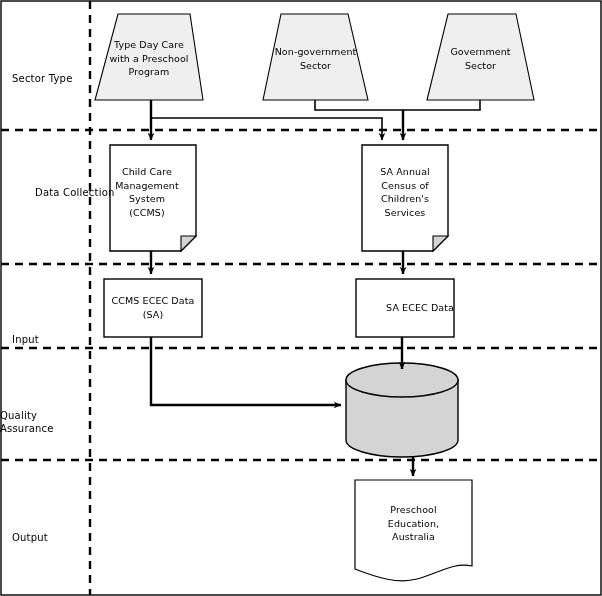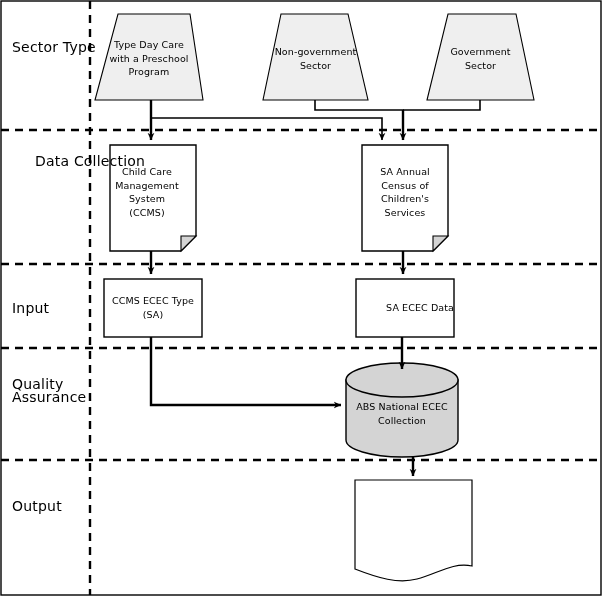--- a/index.html
+++ b/index.html
@@ -1,25 +1,26 @@
 <!DOCTYPE html>
 <html><head>
 <meta charset="utf-8">
 <style>
   html,body{margin:0;padding:0;background:#ffffff;}
   body{font-family:"DejaVu Sans","Liberation Sans",sans-serif;}
   #canvas{position:relative;width:602px;height:596px;background:#fff;overflow:hidden;}
   #canvas svg{position:absolute;left:0;top:0;}
   .row-label{
     position:absolute;
-    font-size:14px;
+    font-size:10px;
     color:#000;
     line-height:13px;
     letter-spacing:.2px;
     white-space:pre-line;
+    margin-top:31px;
   }
   .node-label{
     position:absolute;
     font-size:9.5px;
     color:#000;
     line-height:13.5px;
     text-align:center;
     white-space:pre-line;
     letter-spacing:.1px;
     pointer-events:none;
@@ -86,42 +87,43 @@
     <path d="M151,337 L151,405 L341,405" fill="none" stroke="#000" stroke-width="2.4" marker-end="url(#arrow)"></path>
 
     <line x1="402" y1="337" x2="402" y2="369" stroke="#000" stroke-width="2.4" marker-end="url(#arrow)"></line>
 
     <line x1="413" y1="457" x2="413" y2="476" stroke="#000" stroke-width="2.4" marker-end="url(#arrow)"></line>
   </svg>
 
   <div class="row-label" style="left:12px; top:41px;">Sector Type</div>
   <div class="row-label" style="left:12px; top:155px;padding-left:23px;">Data Collection</div>
   <div class="row-label" style="left:12px; top:302px;">Input</div>
-  <div class="row-label" style="left:12px; top:378px;">Quality
+  <div class="row-label" style="left:0; top:378px;">Quality
 Assurance</div>
   <div class="row-label" style="left:12px; top:500px;">Output</div>
 
   <div class="node-label" style="left:97px; top:38px; width:104px;">Type Day Care
 with a Preschool
 Program</div>
   <div class="node-label" style="left:263px; top:45px; width:105px;">Non-government
 Sector</div>
   <div class="node-label" style="left:427px; top:45px; width:107px;">Government
 Sector</div>
 
   <div class="node-label" style="left:104px; top:165px; width:86px;">Child Care
 Management
 System
 (CCMS)</div>
   <div class="node-label" style="left:362px; top:165px; width:86px;">SA Annual
 Census of
 Children's
 Services</div>
 
-  <div class="node-label" style="left:104px; top:294px; width:98px;">CCMS ECEC Type
+  <div class="node-label" style="left:104px; top:294px; width:98px;">CCMS ECEC Data
 (SA)</div>
   <div class="node-label" style="left:356px; top:301px; width:98px;text-align:right;">SA ECEC Data</div>
 
-  <div class="node-label" style="left:344px; top:400px; width:116px;">ABS National ECEC
-Collection</div>
 
+  <div class="node-label" style="left:355px; top:503px; width:117px;">Preschool
+Education,
+Australia</div>
 
 </div>
 
 </body></html>

